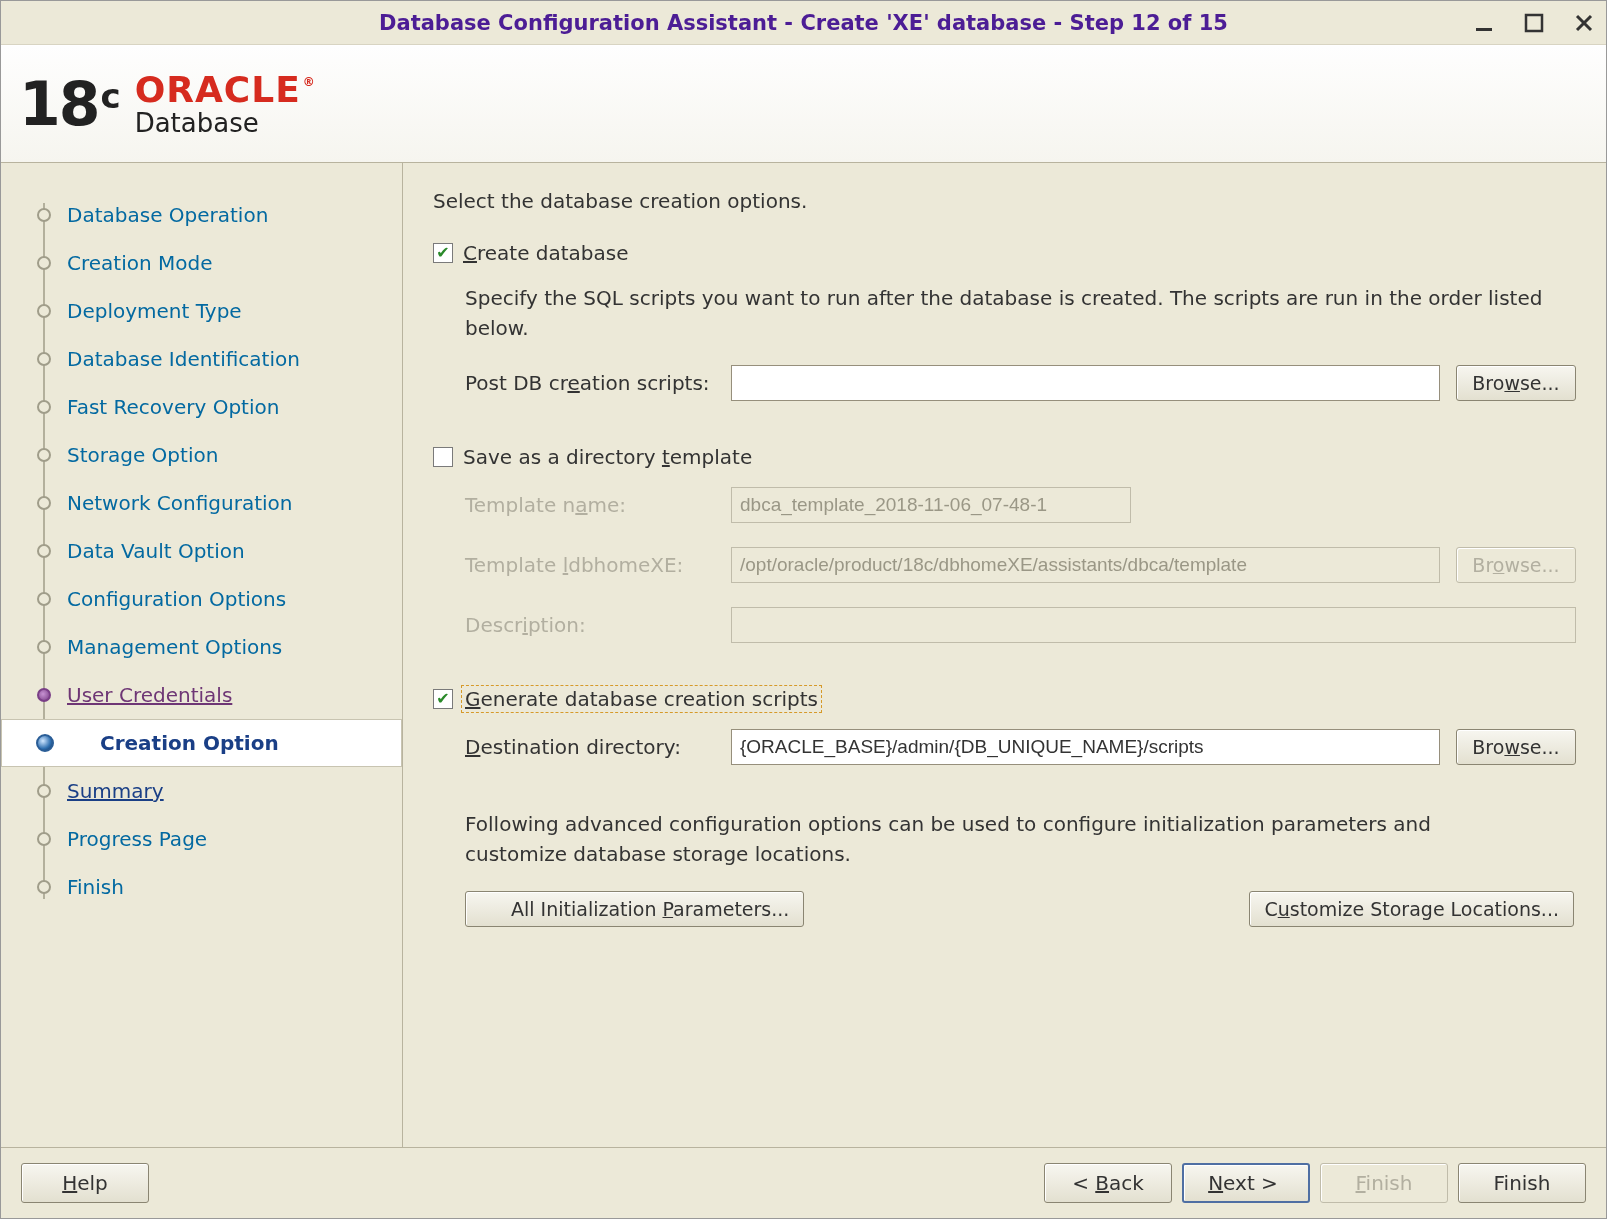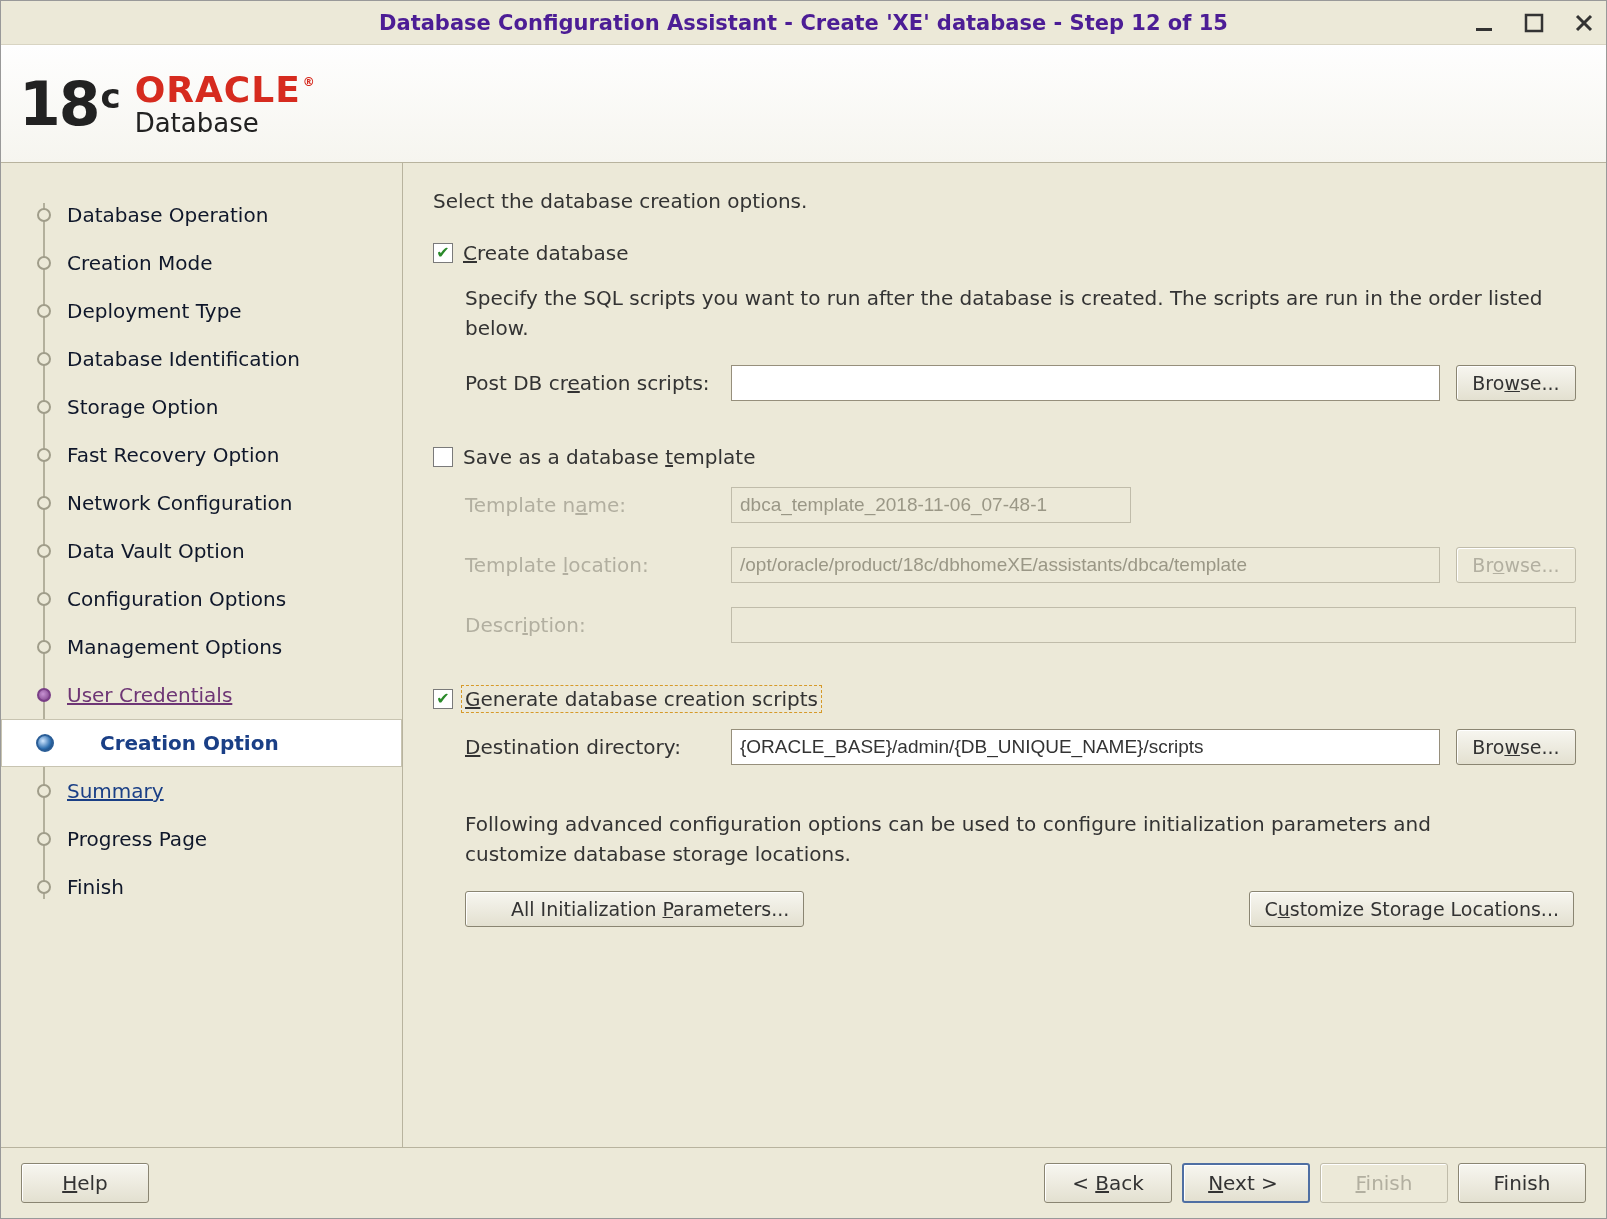--- a/index.html
+++ b/index.html
@@ -175,21 +175,21 @@
     background: radial-gradient(circle at 35% 35%, #cfe6ff, #2f6fb0 60%, #14305a);
     border: 2px solid #2a5d96;
   }
   .step.upcoming-link .dot {
     background: #ece9d8;
     border-color: #a09d8a;
   }
   .step .label {
     margin-left: 32px;
     font-size: 20px;
-    color: #0f172a;
+    color: #0369a1;
   }
   .step.previous .label {
     color: #6e3675;
     text-decoration: underline;
     cursor: pointer;
   }
   .step.current {
     background: #ffffff;
     border: 1px solid #c8c4b1;
     margin-left: -34px;
@@ -396,25 +396,25 @@
           <div class="step visited">
             <span class="dot"></span>
             <span class="label">Deployment Type</span>
           </div>
           <div class="step visited">
             <span class="dot"></span>
             <span class="label">Database Identification</span>
           </div>
           <div class="step visited">
             <span class="dot"></span>
+            <span class="label">Fast Recovery Option</span>
+          </div>
+          <div class="step visited">
+            <span class="dot"></span>
             <span class="label">Storage Option</span>
-          </div>
-          <div class="step visited">
-            <span class="dot"></span>
-            <span class="label">Fast Recovery Option</span>
           </div>
           <div class="step visited">
             <span class="dot"></span>
             <span class="label">Network Configuration</span>
           </div>
           <div class="step visited">
             <span class="dot"></span>
             <span class="label">Data Vault Option</span>
           </div>
           <div class="step visited">
@@ -462,29 +462,29 @@
             <label><span>Post DB cr</span><span class="mnemonic">e</span><span>ation scripts:</span></label>
             <input type="text" class="wide" value="" style="">
             <button class="btn"><span>Bro</span><span class="mnemonic">w</span><span>se...</span></button>
           </div>
         </div>
       </div>
 
       <div class="section">
         <div class="check-row">
           <span class="checkbox"></span>
-          <span><span>Save as a database </span><span class="mnemonic">t</span><span>emplate</span></span>
+          <span><span>Save as a directory </span><span class="mnemonic">t</span><span>emplate</span></span>
         </div>
         <div class="sub">
           <div class="form-row disabled">
             <label><span>Template n</span><span class="mnemonic">a</span><span>me:</span></label>
             <input type="text" style="width: 400px;" class="disabled" disabled="" value="dbca_template_2018-11-06_07-48-1">
           </div>
           <div class="form-row disabled">
-            <label><span>Template </span><span class="mnemonic">l</span><span>ocation:</span></label>
+            <label><span>Template </span><span class="mnemonic">l</span><span>dbhomeXE:</span></label>
             <input type="text" class="wide disabled" disabled="" value="/opt/oracle/product/18c/dbhomeXE/assistants/dbca/template" style="">
             <button class="btn disabled" disabled=""><span>Br</span><span class="mnemonic">o</span><span>wse...</span></button>
           </div>
           <div class="form-row disabled">
             <label><span>Descr</span><span class="mnemonic">i</span><span>ption:</span></label>
             <input type="text" class="wide disabled" disabled="" value="" style="">
           </div>
         </div>
       </div>
 

